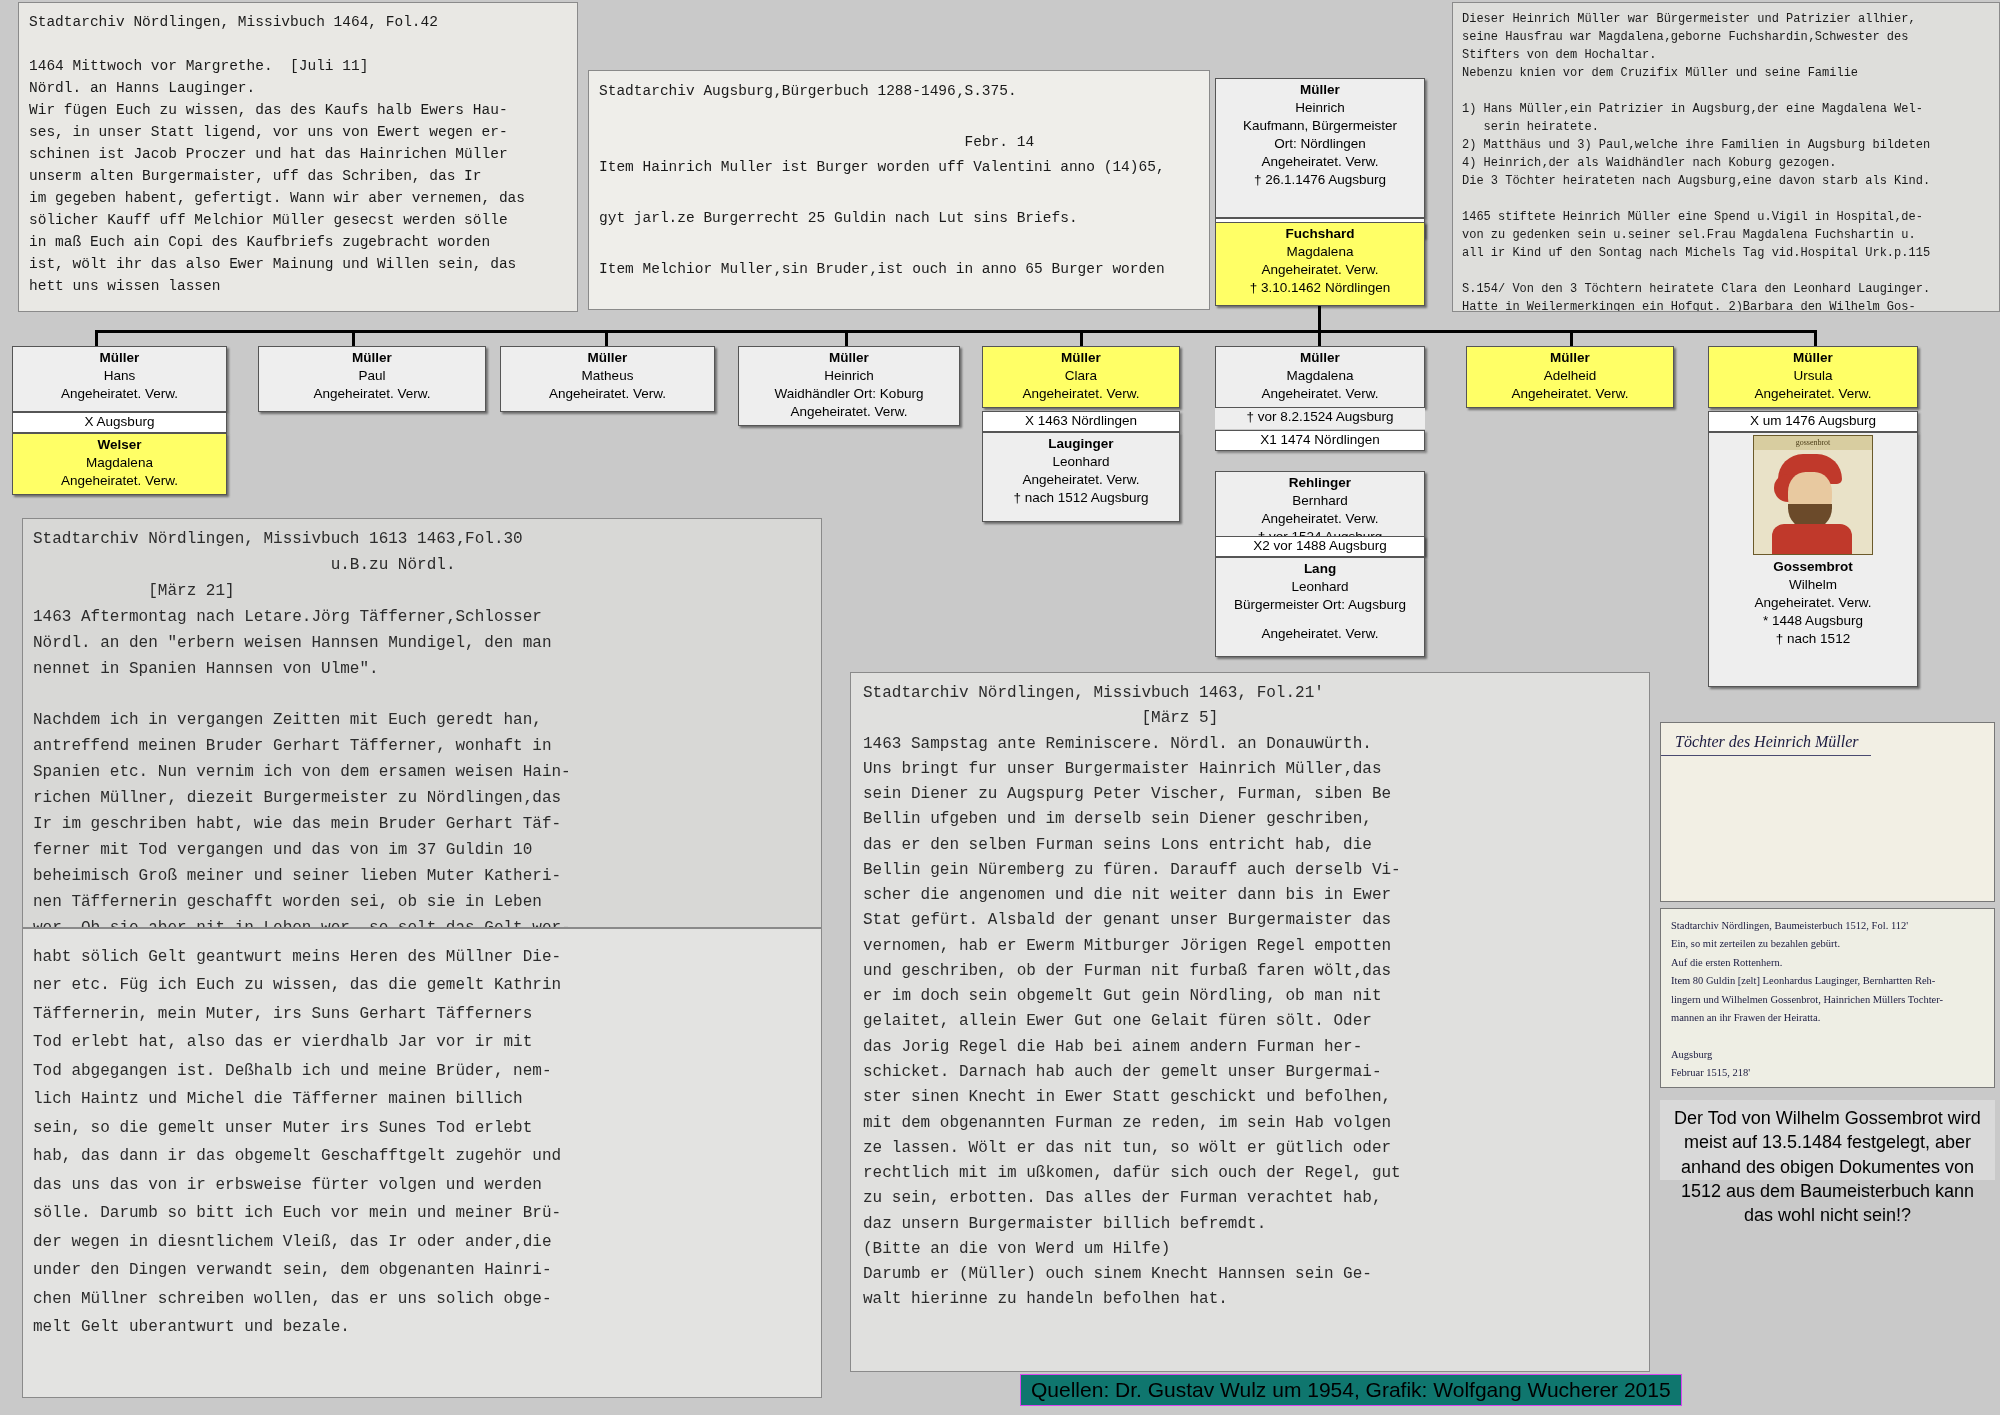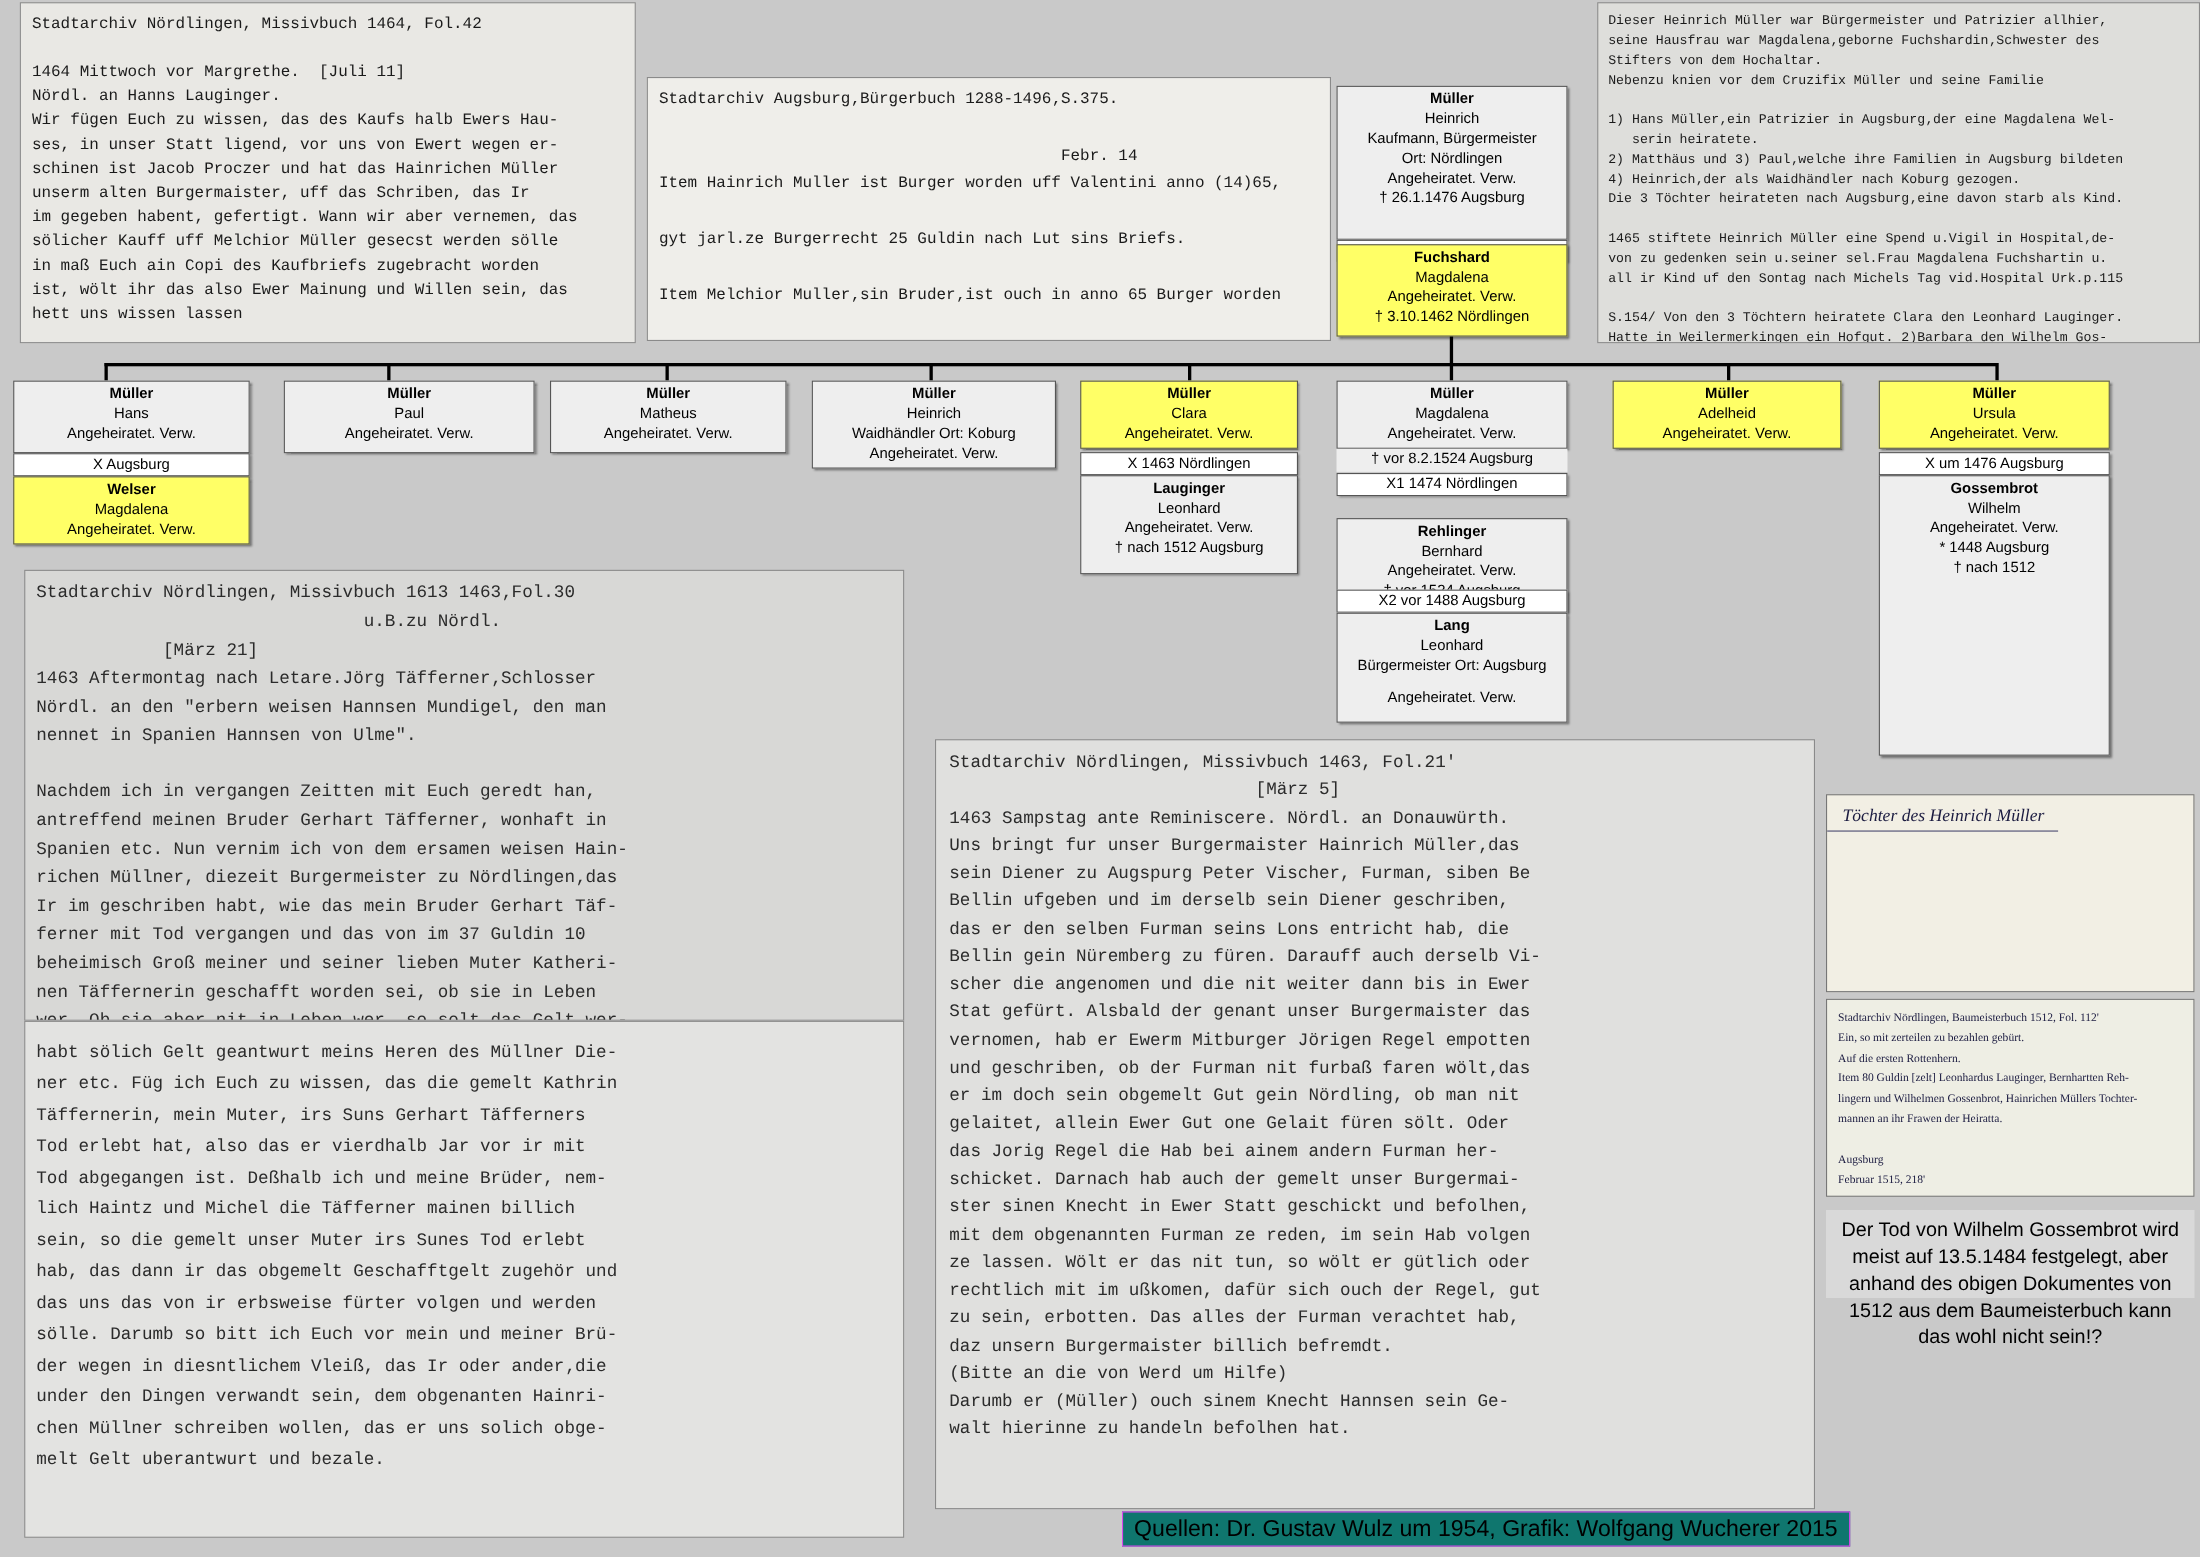--- a/index.html
+++ b/index.html
@@ -401,20 +401,28 @@
 <div class="connector" style="left:1814px; top:330px; width:3px; height:16px;"></div>
 <div class="node yellow" style="left:1708px; top:346px; width:210px; height:62px;">
   <div class="nm">Müller</div>
   <div class="ln">Ursula</div>
   <div class="ln">Angeheiratet. Verw.</div>
 </div>
 <div class="sub" style="left:1708px; top:411px; width:210px; height:21px;">
   <span>X um 1476 Augsburg</span>
 </div>
 <div class="node" style="left:1708px; top:432px; width:210px; height:255px;">
+  <div class="shield">
+    <div class="banner">gossenbrot</div>
+    <div class="hat"></div>
+    <div class="hatfold"></div>
+    <div class="head"></div>
+    <div class="beard"></div>
+    <div class="body"></div>
+  </div>
   <div class="nm">Gossembrot</div>
   <div class="ln">Wilhelm</div>
   <div class="ln">Angeheiratet. Verw.</div>
   <div class="ln">* 1448  Augsburg</div>
   <div class="ln">† nach 1512</div>
 </div>
 
 <div class="credit" style="left:1020px; top:1374px;">
   <span>Quellen: Dr. Gustav  Wulz um 1954, Grafik: Wolfgang Wucherer 2015</span>
 </div>

